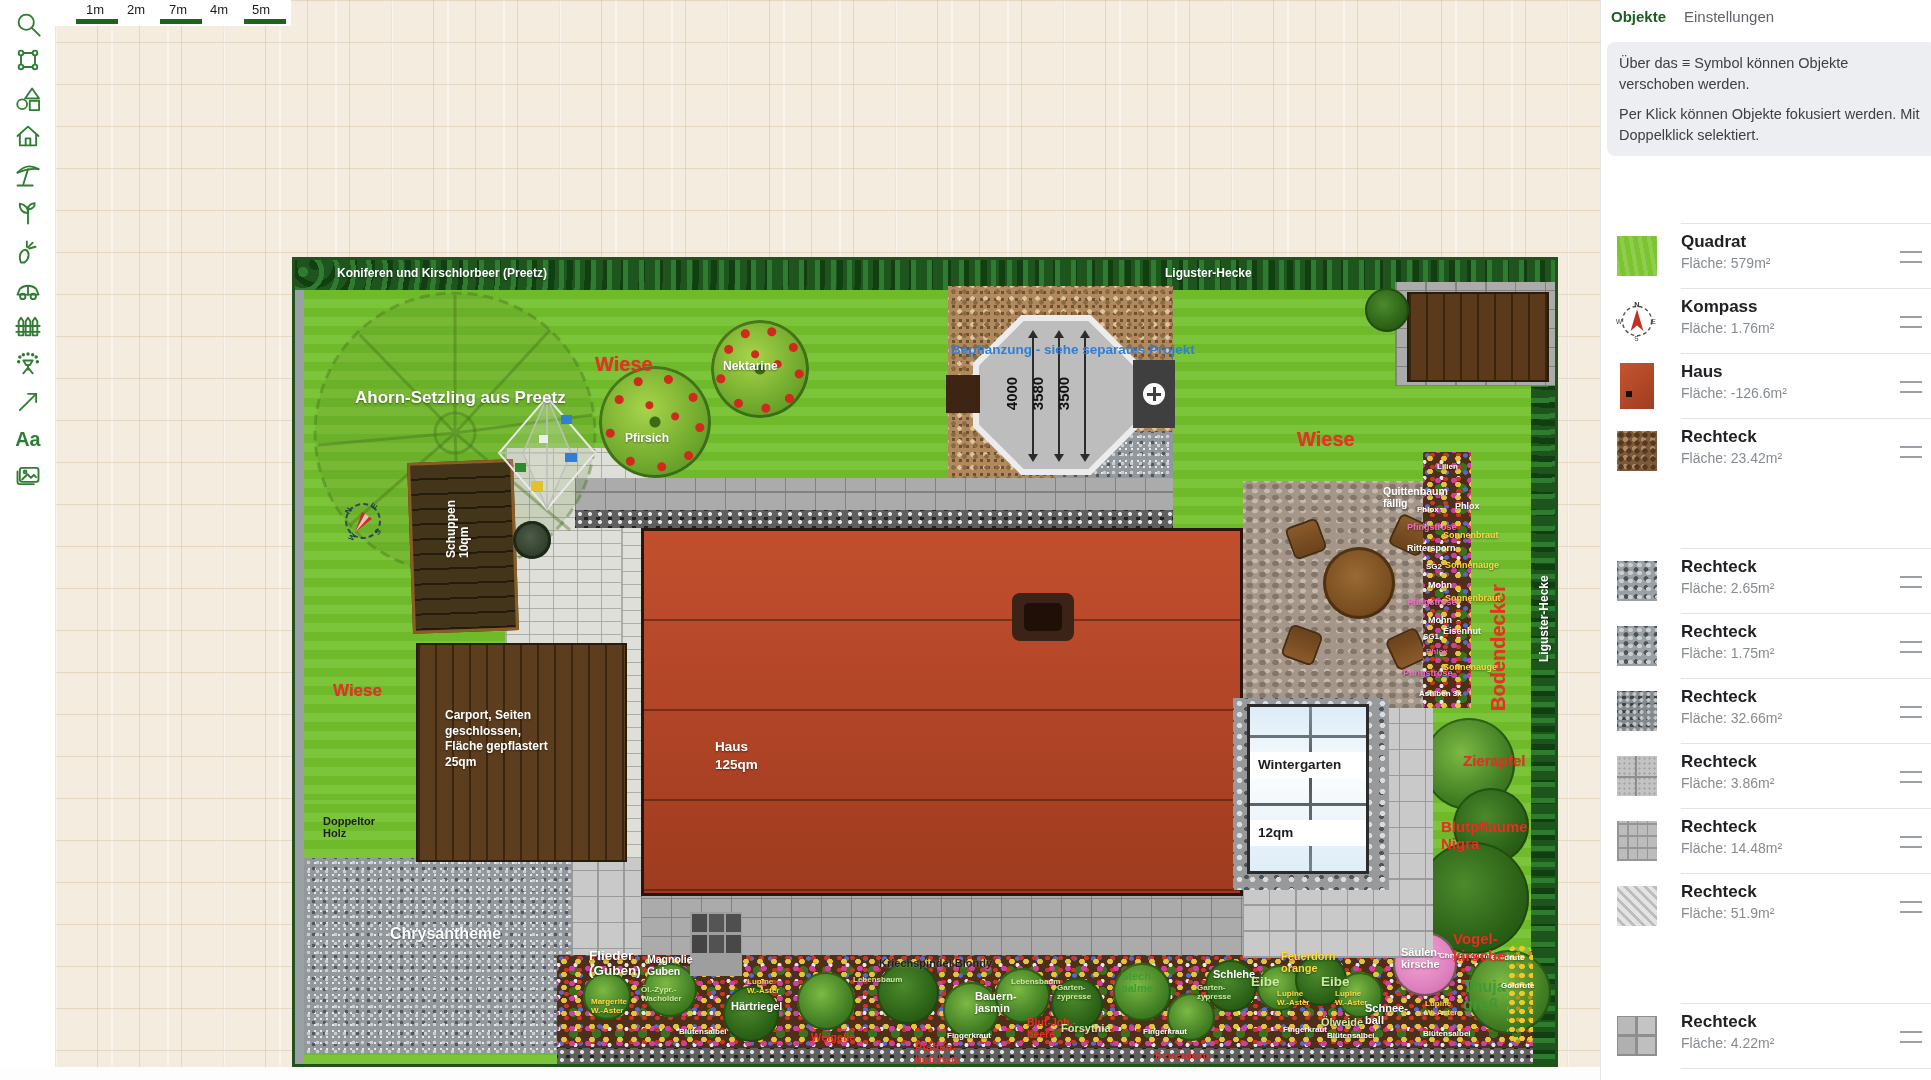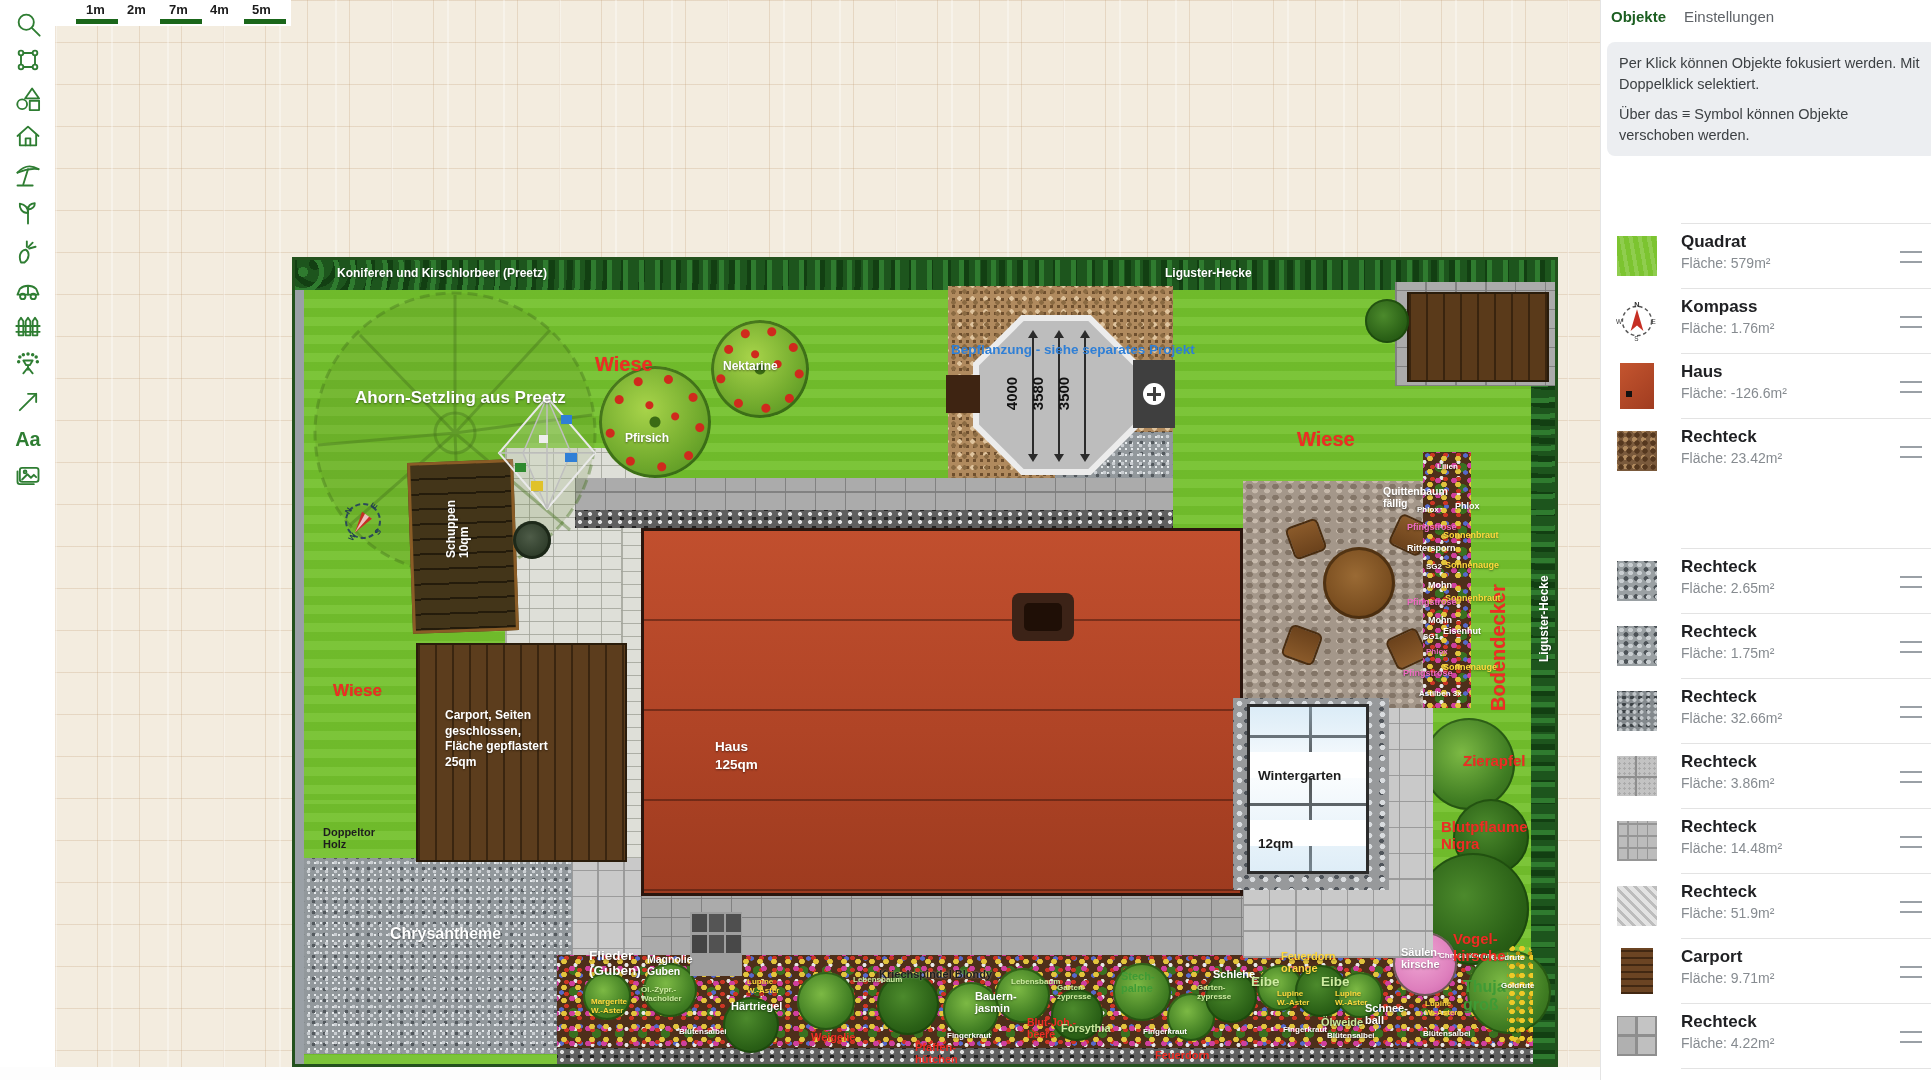--- a/index.html
+++ b/index.html
@@ -13,21 +13,21 @@
   #canvas{position:absolute;left:55px;top:0;width:1545px;height:1067px;
     background-color:#f3ecdf;
     background-image:
       repeating-linear-gradient(90deg,rgba(255,255,255,.35) 0 2px,transparent 2px 56px),
       linear-gradient(rgba(196,160,120,.28) 1px,transparent 1px),
       linear-gradient(90deg,rgba(196,160,120,.28) 1px,transparent 1px);
     background-size:auto,42px 42px,42px 42px;}
   #bottom-strip{position:absolute;left:0;top:1067px;width:1600px;height:13px;background:#fdfdfd;z-index:40;}
   
   #ruler{position:absolute;left:55px;top:0;width:236px;height:26px;background:#fff;z-index:35;}
-  .rlabel{position:absolute;top:2px;font-size:13px;font-weight:bold;color:#1c1c1c;}
+  .rlabel{position:absolute;top:2px;font-size:13px;font-weight:normal;color:#1c1c1c;}
   .rbar{position:absolute;top:19px;height:5px;width:42px;background:#1a661a;}
   
   #plan{position:absolute;left:292px;top:257px;width:1266px;height:810px;box-sizing:border-box;
     border:3px solid #23511d;background:#74c12d;overflow:hidden;z-index:10;
     background-image:repeating-linear-gradient(0deg,rgba(255,255,255,.06) 0 9px,rgba(20,60,0,.05) 9px 18px);}
   .abs{position:absolute;}
   .hedge{background-color:#1d551d;background-image:
       repeating-radial-gradient(circle at 8px 12px,#2f7b2f 0 5px,transparent 5px 16px),
       repeating-radial-gradient(circle at 20px 4px,#123f12 0 6px,transparent 6px 18px);}
   .grayedge{background:#9aa0a6;}
@@ -92,21 +92,21 @@
   .pl{position:absolute;font-weight:bold;color:#fff;line-height:1.12;white-space:pre-line;z-index:20;
       text-shadow:0 1px 2px rgba(0,0,0,.45);}
   .s8{font-size:8px}.s9{font-size:9px}.s10{font-size:10.5px}.s11{font-size:11px}.s12{font-size:12px}
   .s13{font-size:13.5px}.s15{font-size:15px}.s16{font-size:16px}.s17{font-size:17px}.s20{font-size:20px}
   .red{color:#ee2d24;text-shadow:0 0 1px rgba(80,0,0,.25);margin-top:43px;}
   .blue{color:#2f7fd6;text-shadow:none;}
   .green{color:#3f9b35;text-shadow:0 1px 1px rgba(255,255,255,.3);}
   .lgreen{color:#cdeca0;}
   .yellow{color:#ffd93d;}
   .magenta{color:#ef6cc3;}
-  .dark{color:#1d1d1d;text-shadow:none;margin-top:11px;}
+  .dark{color:#1d1d1d;text-shadow:none;}
   .v{writing-mode:vertical-rl;transform:rotate(180deg);}
   .octa{clip-path:polygon(29% 0,71% 0,100% 30%,100% 70%,71% 100%,29% 100%,0 70%,0 30%);}
   .dimline{position:absolute;width:2px;background:#2b2b2b;z-index:18;}
   .dimline::before,.dimline::after{content:"";position:absolute;left:-4px;border:5px solid transparent;}
   .dimline::before{top:-2px;border-bottom:8px solid #2b2b2b;border-top:none;}
   .dimline::after{bottom:-2px;border-top:8px solid #2b2b2b;border-bottom:none;}
   .dimlabel{position:absolute;font-weight:bold;font-size:15px;color:#111;transform:rotate(-90deg);z-index:19;}
   .chair{position:absolute;width:30px;height:30px;background:linear-gradient(#8a5a2a,#6b421c);border:2px solid #4a2d10;border-radius:6px;}
   
   #wiga{background:#fff;border:3px solid #2b2b2b;box-sizing:border-box;z-index:14;
@@ -474,22 +474,22 @@
     <span class="pl s8 yellow" style="left:1130px;top:740px">Lupine
 W.-Aster</span>
   </div>
 
   <div id="bottom-strip"></div>
 
   <div id="panel">
     <span class="tab" id="tab-objekte">Objekte</span>
     <span class="tab" id="tab-einstellungen">Einstellungen</span>
     <div id="hintbox">
+      <p>Über das ≡ Symbol können Objekte verschoben werden.</p>
       <p>Per Klick können Objekte fokusiert werden. Mit Doppelklick selektiert.</p>
-      <p>Über das ≡ Symbol können Objekte verschoben werden.</p>
     </div>
 
     <div class="item" style="top:223px">
       <div class="sep"></div>
       <div class="thumbbox">
           <div class="t t-quad"></div>
         </div>
       <span class="ititle">Quadrat</span>
       <span class="iarea">Fläche: 579m²</span>
       <div class="handle"></div>
@@ -575,29 +575,20 @@
     </div>
     <div class="item" style="top:873px">
       <div class="sep"></div>
       <div class="thumbbox">
           <div class="t t-hatch"></div>
         </div>
       <span class="ititle">Rechteck</span>
       <span class="iarea">Fläche: 51.9m²</span>
       <div class="handle"></div>
     </div>
-    <div class="item" style="top:938px">
-      <div class="sep"></div>
-      <div class="thumbbox">
-          <div class="t-wood"></div>
-        </div>
-      <span class="ititle">Carport</span>
-      <span class="iarea">Fläche: 9.71m²</span>
-      <div class="handle"></div>
-    </div>
     <div class="item" style="top:1003px">
       <div class="sep"></div>
       <div class="thumbbox">
           <div class="t t-tile4"></div>
         </div>
       <span class="ititle">Rechteck</span>
       <span class="iarea">Fläche: 4.22m²</span>
       <div class="handle"></div>
     </div>
     <div class="item" style="top:1068px">

